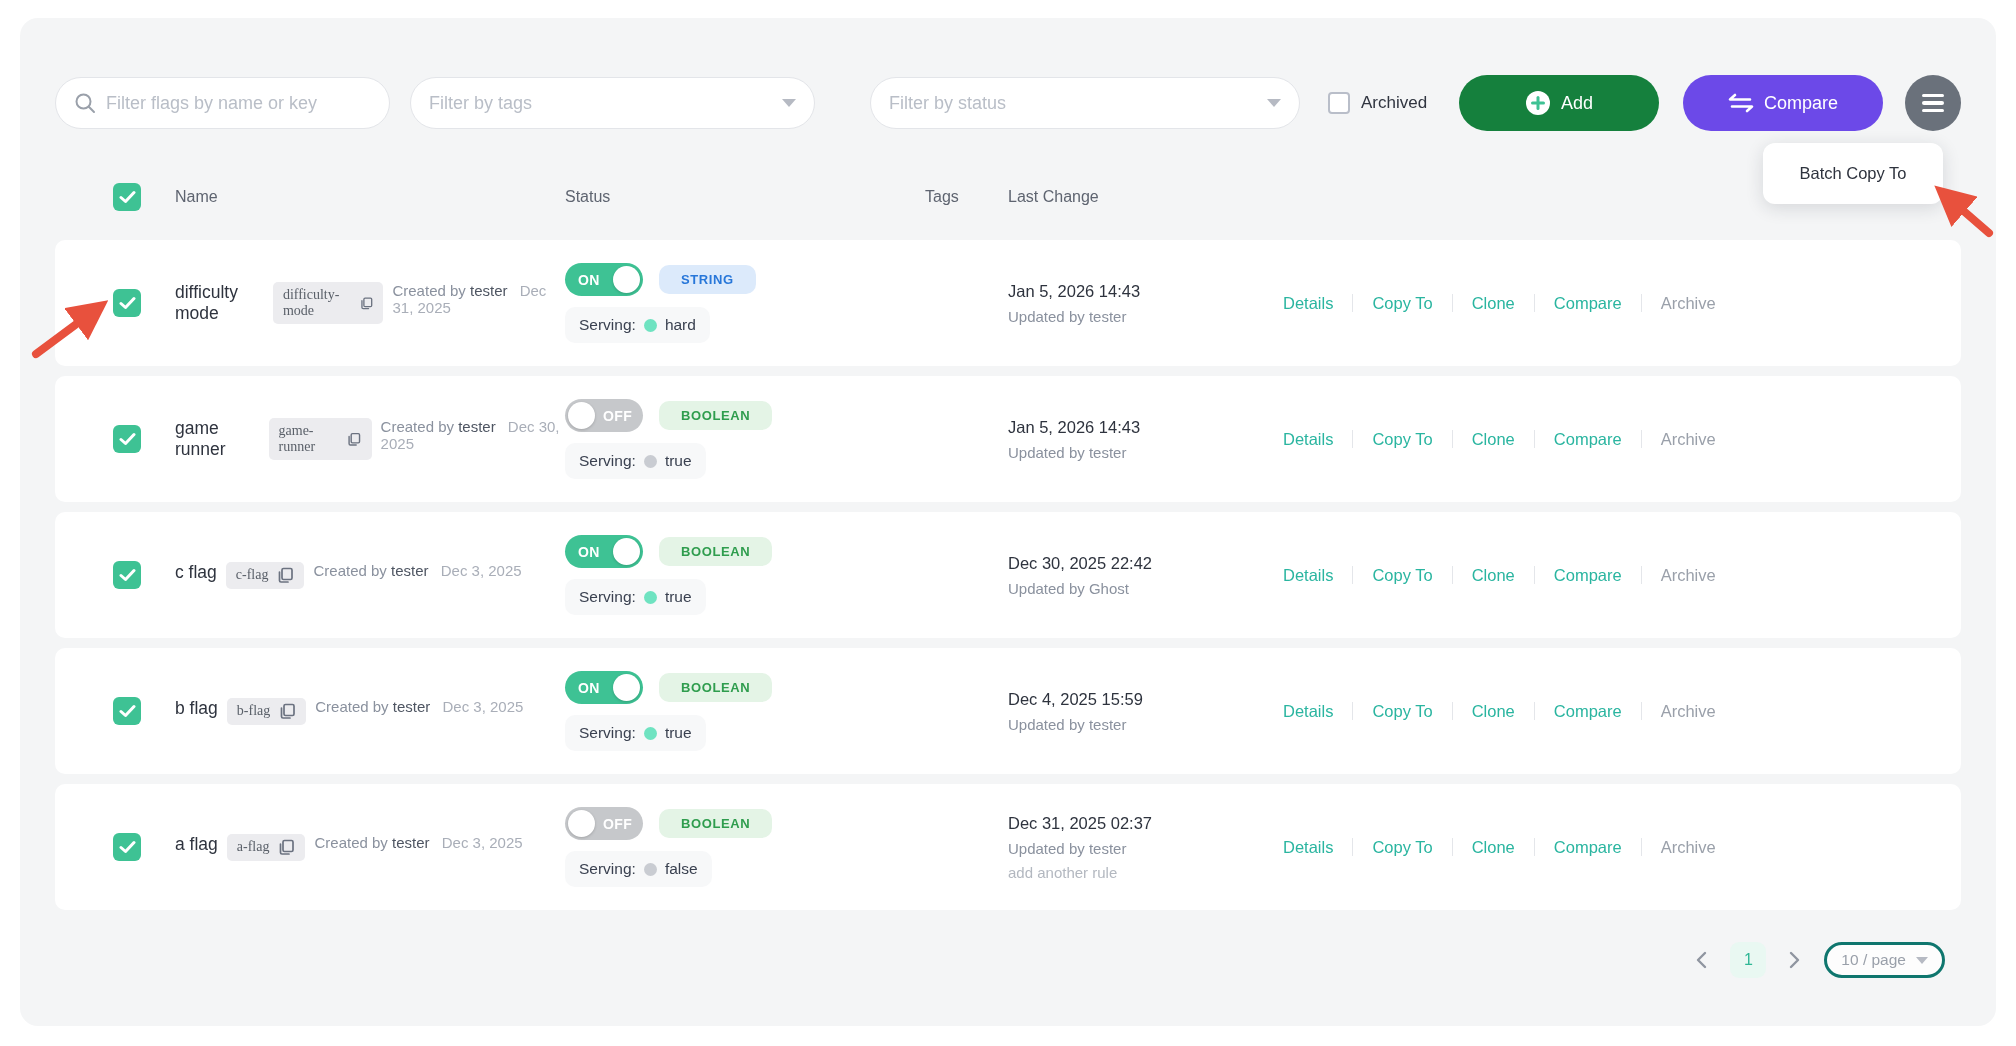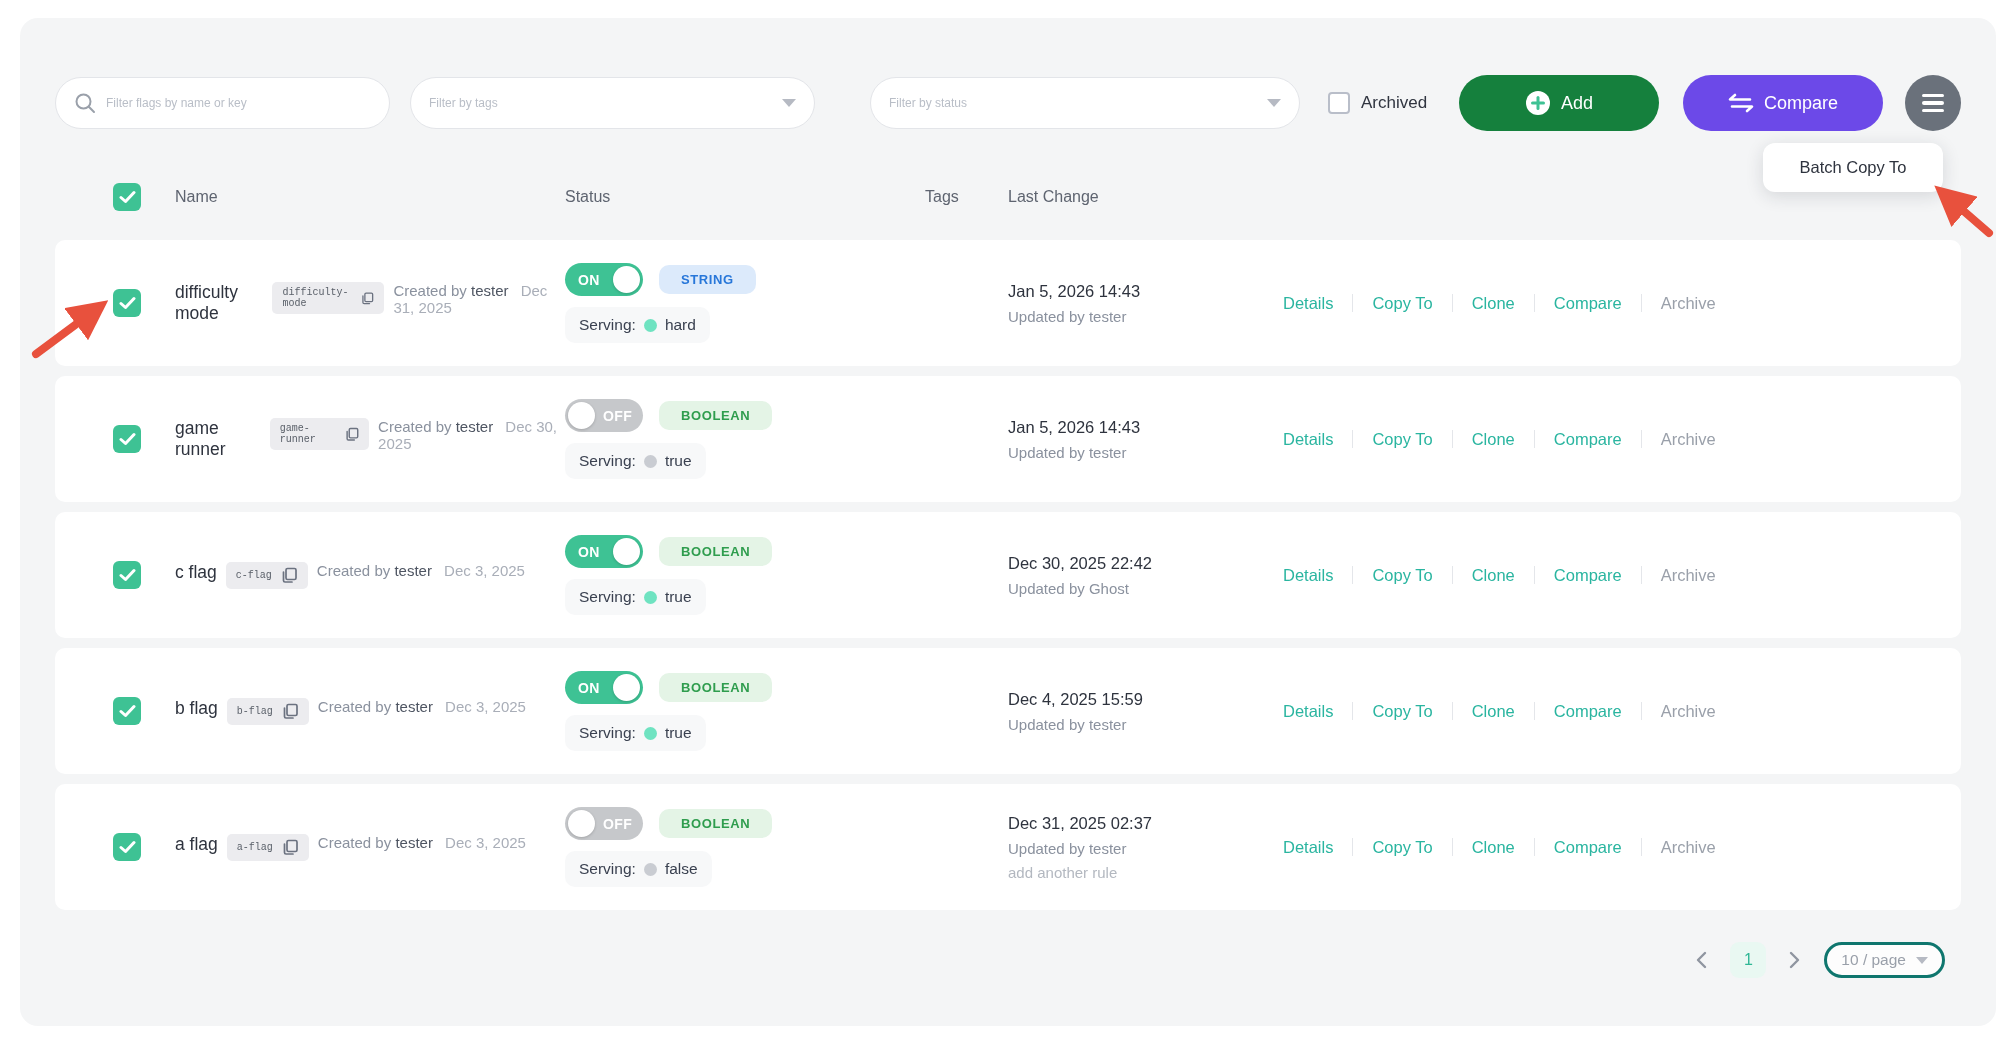--- a/index.html
+++ b/index.html
@@ -3,53 +3,53 @@
 <meta charset="utf-8">
 <style>
   * { margin:0; padding:0; box-sizing:border-box; }
   html,body { width:2016px; height:1046px; background:#ffffff; font-family:"Liberation Sans", sans-serif; overflow:hidden; }
   .page { position:relative; width:2016px; height:1046px; }
   .panel { position:absolute; left:20px; top:18px; width:1976px; height:1008px; background:#f4f5f6; border-radius:18px; padding:0 35px; }
 
   
   .filter-bar { display:flex; align-items:center; margin-top:57px; height:56px; }
   .pill { display:flex; align-items:center; background:#fff; border:1px solid #e3e5e9; border-radius:26px; height:52px; padding:0 18px; }
-  .pill input { border:none; outline:none; flex:1; font-size:12px; color:#be185d; background:transparent; font-family:"Liberation Sans", sans-serif; }
+  .pill input { border:none; outline:none; flex:1; font-size:18px; color:#be185d; background:transparent; font-family:"Liberation Sans", sans-serif; }
   .pill input::placeholder { color:#b9bec7; }
   .pill-search { width:335px; margin-right:20px; gap:10px; }
   .pill-tags { width:405px; margin-right:55px; }
   .pill-status { width:430px; }
   .caret { width:0; height:0; border-left:7px solid transparent; border-right:7px solid transparent; border-top:8px solid #b6bac3; margin-left:8px; }
   .archived { display:flex; align-items:center; gap:11px; margin-left:28px; }
   .archived .box { width:22px; height:22px; border:2px solid #b9bec9; border-radius:4px; background:#fff; }
   .archived span { font-size:17px; color:#303540; }
   .btn { display:flex; align-items:center; justify-content:center; gap:10px; height:56px; border:none; border-radius:28px; cursor:pointer; font-size:18px; color:#fff; font-family:"Liberation Sans", sans-serif; }
   .btn-add { width:200px; background:#15803d; margin-left:auto; }
   .btn-compare { width:200px; background:#6c49e8; margin-left:24px; }
   .btn-menu { width:56px; height:56px; border-radius:50%; background:#6a717b; border:none; display:flex; align-items:center; justify-content:center; margin-left:22px; cursor:pointer; }
   .btn-menu .bars { display:flex; flex-direction:column; gap:4px; }
   .btn-menu .bars i { display:block; width:22px; height:3.5px; background:#fff; border-radius:2px; }
 
   
-  .popover { position:absolute; right:53px; top:125px; width:180px; height:49px; background:#fff; border-radius:12px; box-shadow:0 4px 18px rgba(30,35,50,.14); display:flex; align-items:center; justify-content:center; font-size:16.5px; color:#2e333e; z-index:5; }
+  .popover { position:absolute; right:53px; top:125px; width:180px; height:61px; background:#fff; border-radius:12px; box-shadow:0 4px 18px rgba(30,35,50,.14); display:flex; align-items:center; justify-content:center; font-size:16.5px; color:#2e333e; z-index:5; }
 
   
   .grid { display:grid; grid-template-columns:120px 390px 360px 83px 275px 1fr; }
   .table-header { margin-top:46px; height:40px; align-items:center; }
   .table-header .hlabel { font-size:16px; color:#5e6470; }
   .cell-check { padding-left:58px; }
   .rows { display:flex; flex-direction:column; gap:10px; margin-top:23px; }
   .row { background:#fff; border-radius:10px; height:126px; align-items:center; }
 
   .checkbox { width:28px; height:28px; border-radius:6px; background:#3ec294; display:flex; align-items:center; justify-content:center; cursor:pointer; }
 
   .name-cell { display:flex; flex-direction:row; align-items:flex-start; gap:9px; }
   .flag-name { font-size:17.5px; color:#2e333e; }
   .key-chip { display:flex; align-items:center; gap:9px; background:#ececef; border-radius:5px; padding:5px 10px; }
-  .key-chip .key-text { font-family:Liberation Mono, monospace; font-size:10px; color:#5a6069; }
+  .key-chip .key-text { font-family:Liberation Serif, serif; font-size:14px; color:#5a6069; }
   .created-line { font-size:15px; }
   .created-prefix { color:#8a919e; }
   .created-user { color:#4e5562; }
   .created-date { color:#a9aeb8; margin-left:8px; }
 
   .status-cell { display:flex; flex-direction:column; align-items:flex-start; gap:11px; }
   .status-line { display:flex; align-items:center; gap:16px; }
   .toggle { position:relative; width:78px; height:33px; border-radius:17px; cursor:pointer; }
   .toggle .t-label { position:absolute; top:50%; transform:translateY(-50%); font-size:14px; font-weight:bold; color:#fff; letter-spacing:.3px; }
   .toggle .knob { position:absolute; top:3px; width:27px; height:27px; border-radius:50%; background:#fff; box-shadow:0 1px 3px rgba(0,0,0,.18); }

